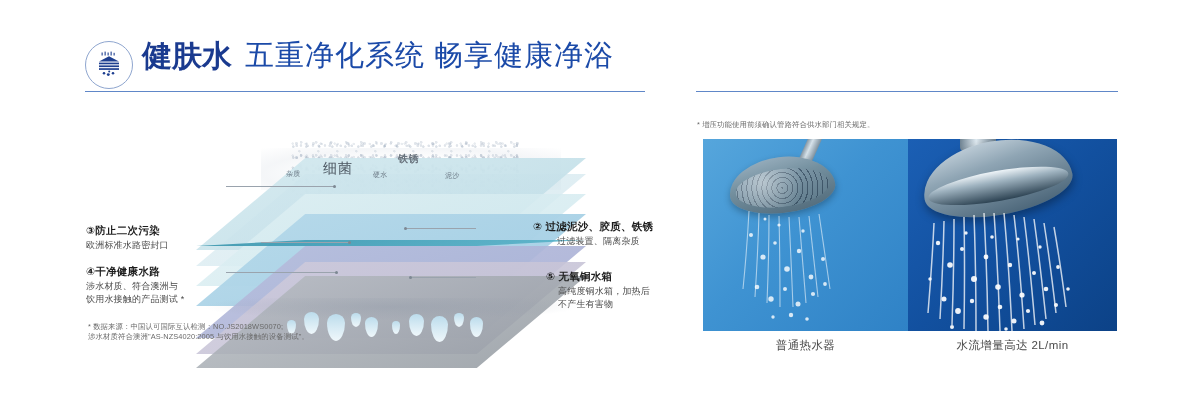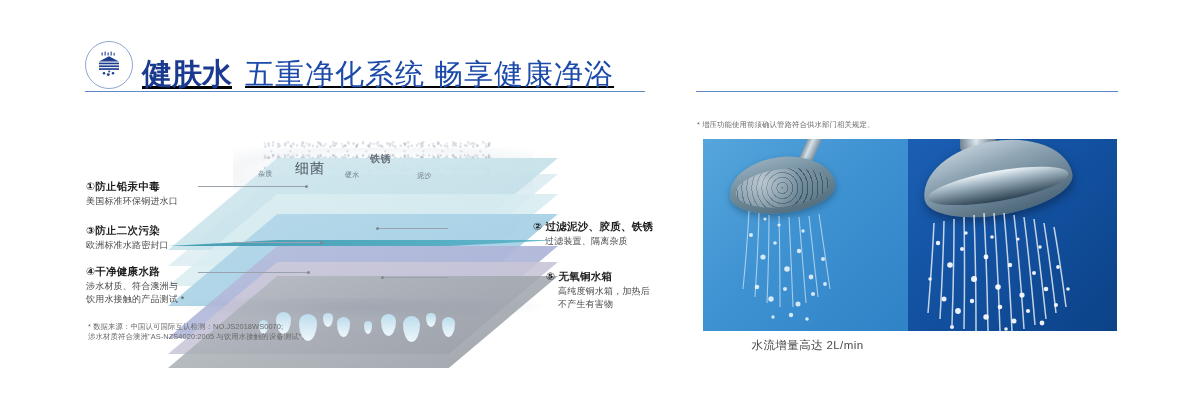--- a/index.html
+++ b/index.html
@@ -8,21 +8,21 @@
     background:#ffffff;
     font-family:"Liberation Sans","DejaVu Sans",sans-serif;
     overflow:hidden;
     position:relative;
   }
   .panel{position:absolute;top:0;height:400px;}
   .panel-left{left:0;width:672px;}
   .panel-right{left:672px;width:528px;}
 
   
-  .head-row{position:absolute;display:flex;align-items:flex-end;text-decoration:underline;}
+  .head-row{position:absolute;display:flex;align-items:flex-start;}
   .badge-icon{
     width:46px;height:46px;border-radius:50%;
     border:1.4px solid #8fa6cf;
     display:flex;align-items:center;justify-content:center;
     flex:0 0 auto;margin-right:9px;background:#fff;
   }
   .title-main{
     font-size:30px;font-weight:bold;color:#1a3a8f;
     letter-spacing:0px;line-height:1;white-space:nowrap;
   }
@@ -35,21 +35,21 @@
   .desc{
     position:absolute;font-size:12.5px;color:#2a2a2a;
     letter-spacing:.2px;white-space:nowrap;
   }
   .note{
     position:absolute;font-size:7.4px;color:#6a6a6a;
     letter-spacing:.1px;white-space:nowrap;
   }
 
   
-  .diagram{position:absolute;left:73px;top:140px;width:580px;height:215px;text-align:right;}
+  .diagram{position:absolute;left:101px;top:140px;width:580px;height:215px;text-align:right;}
   .mist{
     position:absolute;left:190px;top:0px;width:230px;height:55px;
     background:
       radial-gradient(circle at 18% 60%, rgba(120,140,165,.30) 0 1px, transparent 1.6px),
       radial-gradient(circle at 32% 25%, rgba(120,140,165,.26) 0 1.2px, transparent 1.8px),
       radial-gradient(circle at 52% 48%, rgba(120,140,165,.28) 0 1px, transparent 1.6px),
       radial-gradient(circle at 68% 18%, rgba(120,140,165,.24) 0 1.1px, transparent 1.7px),
       radial-gradient(circle at 83% 55%, rgba(120,140,165,.26) 0 1px, transparent 1.6px),
       radial-gradient(circle at 44% 75%, rgba(120,140,165,.22) 0 1px, transparent 1.5px),
       radial-gradient(circle at 12% 30%, rgba(120,140,165,.20) 0 1px, transparent 1.5px),
@@ -246,39 +246,35 @@
       <div class="drop" style="left:70px;top:5px;width:10px;height:14px;"></div>
       <div class="drop" style="left:84px;top:9px;width:13px;height:20px;"></div>
       <div class="drop" style="left:111px;top:13px;width:8px;height:13px;"></div>
       <div class="drop" style="left:128px;top:6px;width:15px;height:22px;"></div>
       <div class="drop" style="left:150px;top:8px;width:17px;height:26px;"></div>
       <div class="drop" style="left:173px;top:5px;width:10px;height:14px;"></div>
       <div class="drop" style="left:189px;top:9px;width:13px;height:20px;"></div>
     </div>
   </div>
 
-  <div class="callout" style="left:86px;top:180px;">
-    <div class="co-title"><span>①</span><span>防止铅汞中毒</span></div>
-    <div class="co-sub">美国标准环保铜进水口</div>
-  </div>
 
   <div class="callout" style="left:86px;top:224px;">
     <div class="co-title"><span>③</span><span>防止二次污染</span></div>
     <div class="co-sub">欧洲标准水路密封口</div>
   </div>
 
   <div class="callout" style="left:86px;top:265px;">
     <div class="co-title"><span>④</span><span>干净健康水路</span></div>
     <div class="co-sub">涉水材质、符合澳洲与</div>
     <div class="co-sub" style="margin-top:0;">饮用水接触的产品测试 *</div>
   </div>
 
   <div class="callout" style="left:533px;top:220px;">
     <div class="co-title"><span>②</span> <span>过滤泥沙、胶质、铁锈</span></div>
-    <div class="co-sub" style="margin-left:12px;">过滤装置、隔离杂质</div>
+    <div class="co-sub" style="margin-left:24px;">过滤装置、隔离杂质</div>
   </div>
 
   <div class="callout" style="left:546px;top:270px;">
     <div class="co-title"><span>⑤</span> <span>无氧铜水箱</span></div>
     <div class="co-sub" style="margin-left:12px;">高纯度铜水箱，加热后</div>
     <div class="co-sub" style="margin-top:0;margin-left:12px;">不产生有害物</div>
   </div>
 
   <div class="note" style="left:88px;top:322px;">* 数据来源：中国认可国际互认检测：NO.JS2018WS0070;</div>
   <div class="note" style="left:88px;top:332px;">涉水材质符合澳洲"AS-NZS4020:2005 与饮用水接触的设备测试"。</div>
@@ -384,14 +380,15 @@
         <circle cx="44" cy="188" r="2"></circle>
           <circle cx="98" cy="190" r="1.8"></circle>
         <circle cx="160" cy="150" r="1.8"></circle>
           <circle cx="22" cy="140" r="1.7"></circle>
       </g>
     </svg>
   </div>
 </div>
 
 <div class="capt-row">
+  <div class="capt" style="width:205px;">普通热水器</div>
   <div class="capt" style="width:209px;">水流增量高达 2L/min</div>
 </div>
 
 </body></html>

